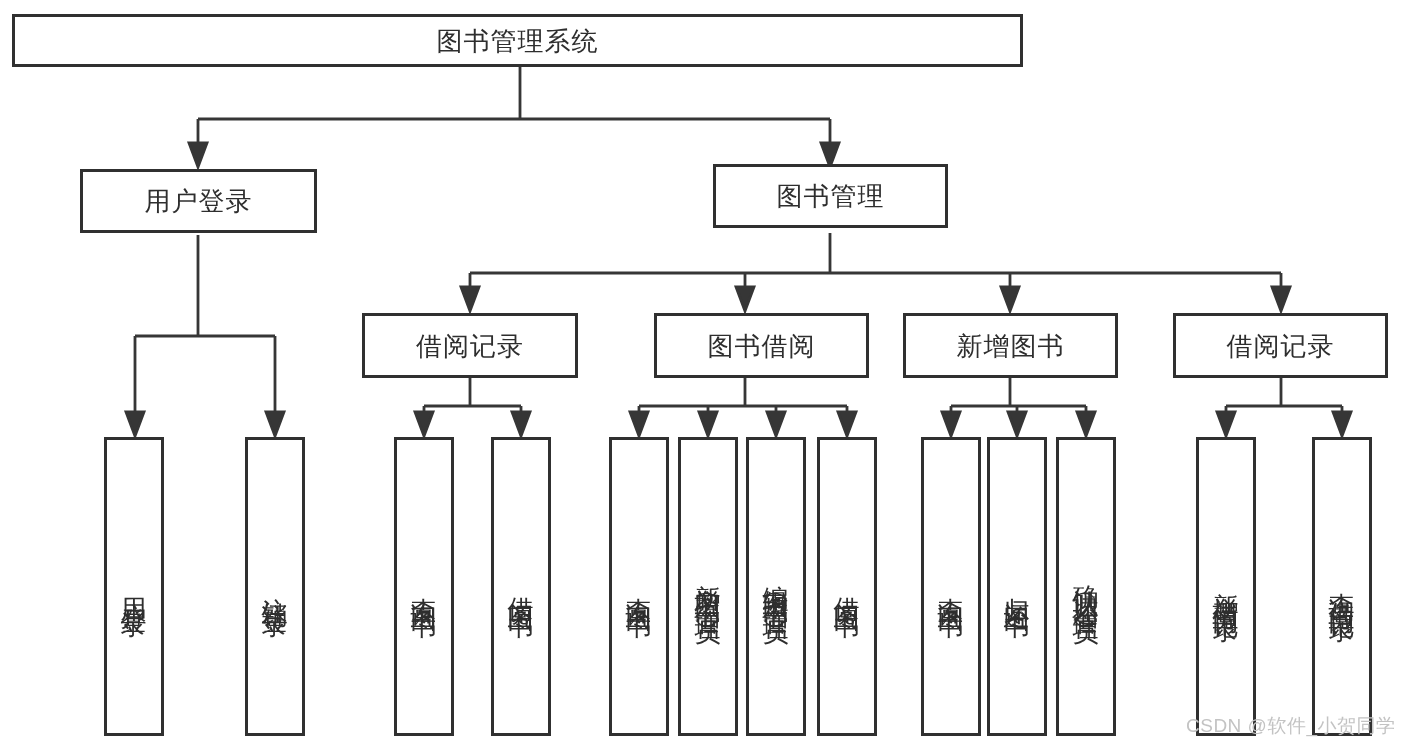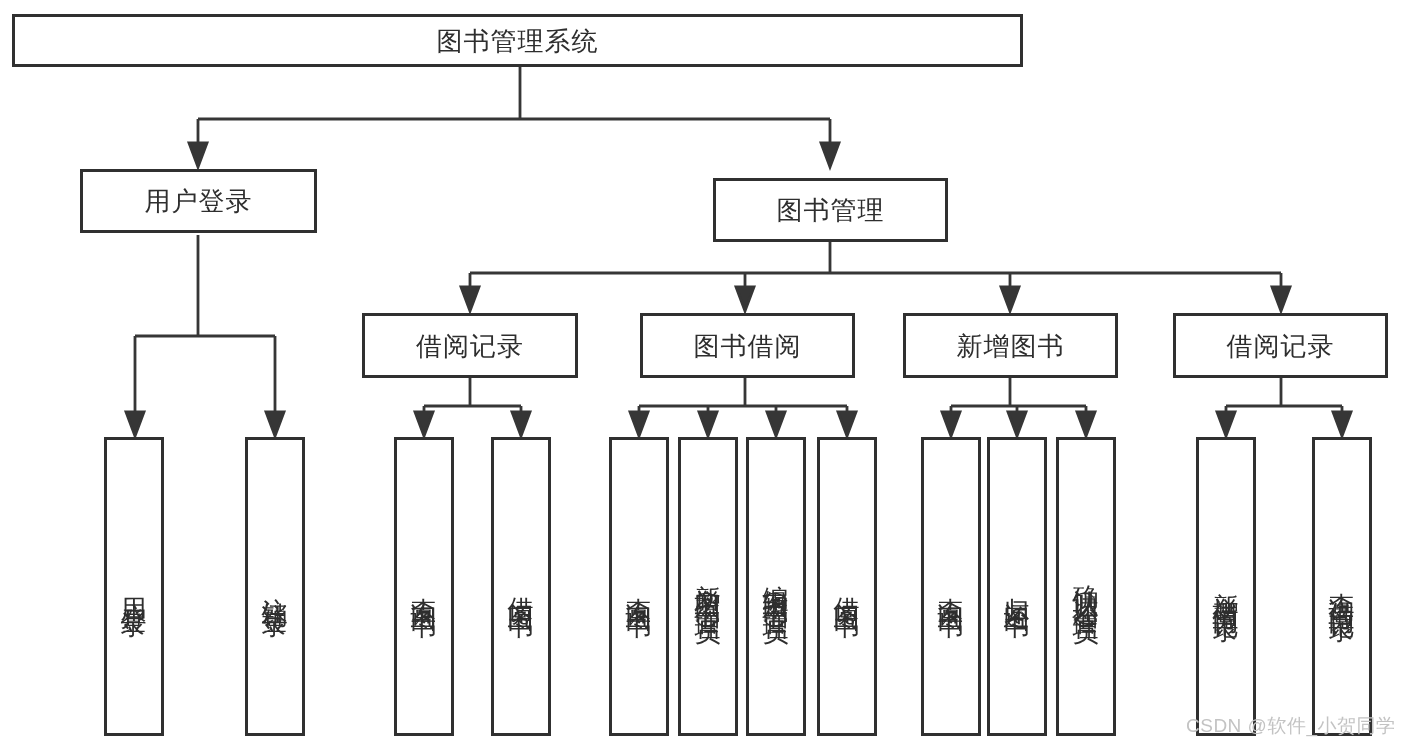--- a/index.html
+++ b/index.html
@@ -39,24 +39,24 @@
     font-size: 26px;
     color: #2e2e2e;
     letter-spacing: 5px;
     line-height: 1;
     white-space: nowrap;
   }
   
   .n-root  { left: 12px;  top: 14px;  width: 1011px; height: 53px; }
   
   .n-l2a   { left: 80px;  top: 169px; width: 237px;  height: 64px; }
-  .n-l2b   { left: 713px; top: 178px; width: 235px;  height: 64px; }
+  .n-l2b   { left: 713px; top: 164px; width: 235px;  height: 64px; }
   
   .n-l3a   { left: 362px;  top: 313px; width: 216px; height: 65px; }
-  .n-l3b   { left: 640px;  top: 313px; width: 215px; height: 65px; }
+  .n-l3b   { left: 654px;  top: 313px; width: 215px; height: 65px; }
   .n-l3c   { left: 903px;  top: 313px; width: 215px; height: 65px; }
   .n-l3d   { left: 1173px; top: 313px; width: 215px; height: 65px; }
   
   .leaf { top: 437px; width: 60px; height: 299px; }
   .lf0  { left: 104px; }
   .lf1  { left: 245px; }
   .lf2  { left: 394px; }
   .lf3  { left: 491px; }
   .lf4  { left: 609px; }
   .lf5  { left: 678px; }

